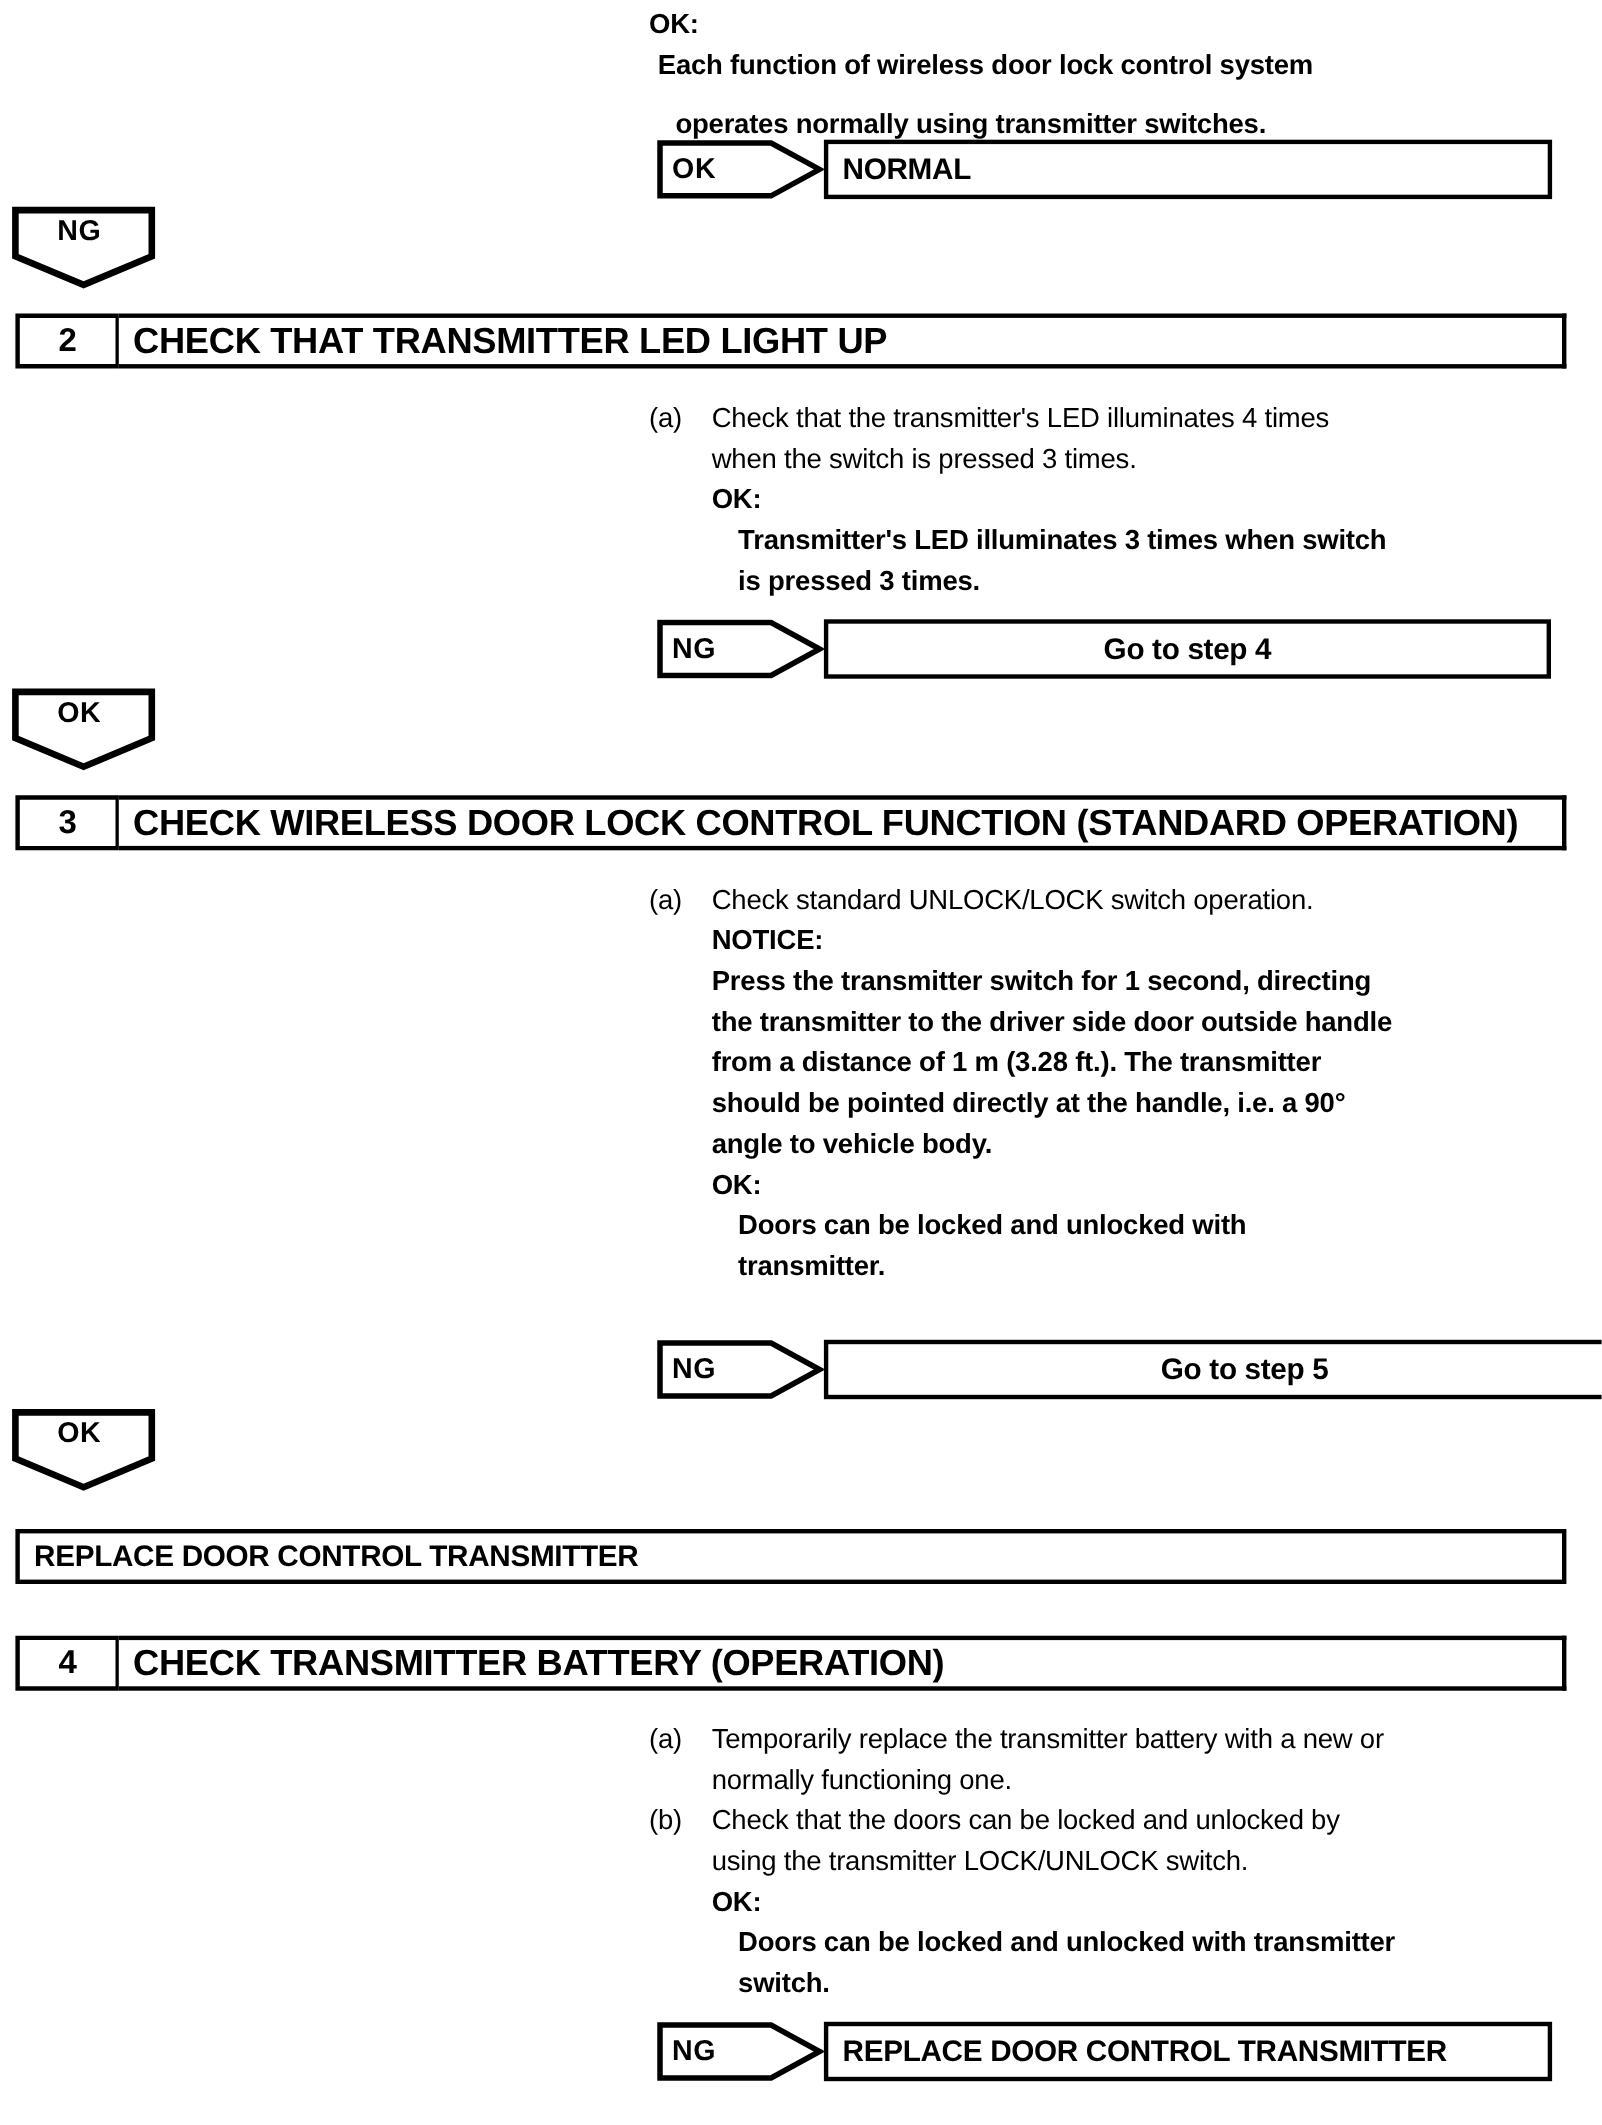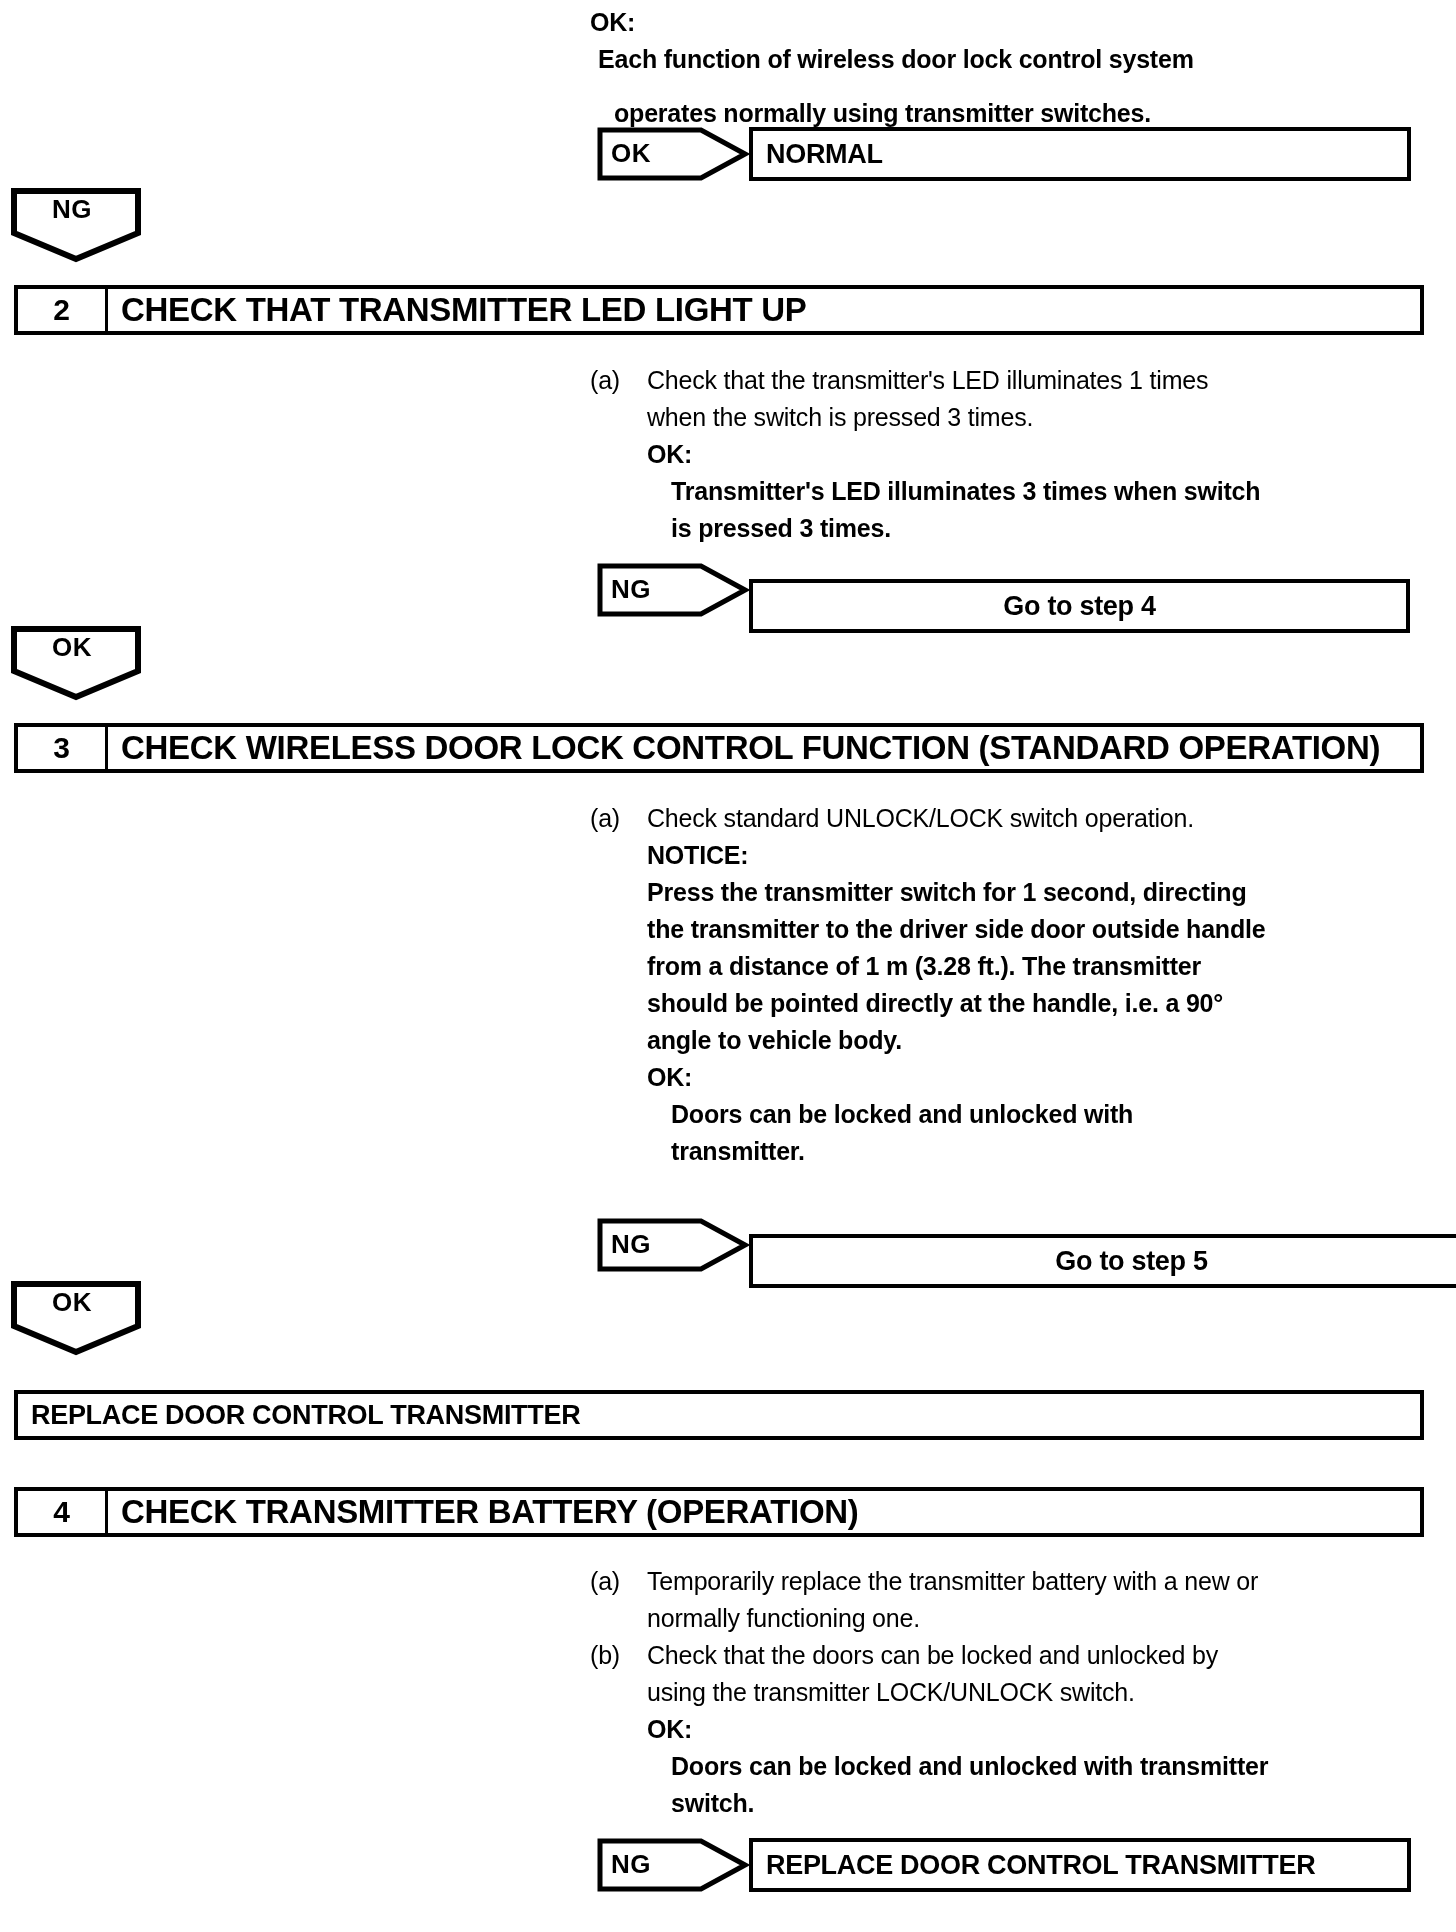--- a/index.html
+++ b/index.html
@@ -151,21 +151,21 @@
     border: 4px solid #000;
     height: 54px;
     display: flex;
     align-items: center;
     font-size: 27px;
     font-weight: bold;
     letter-spacing: -0.3px;
     white-space: nowrap;
   }
   .result-box.left-align { padding-left: 13px; justify-content: flex-start; }
-  .result-box.center-align { justify-content: center; margin-top: 16px; }
+  .result-box.center-align { justify-content: center; }
 </style>
 </head>
 <body>
 
 <div class="page">
 
   <div class="body-block" style="top:4px;">
     <div class="lbl-bold" style="margin-left:0;">OK:</div>
     <div class="val-bold" style="margin-left:8px;">Each function of wireless door lock control system</div>
     <div class="val-bold" style="margin-left:24px;margin-top:17px;">operates normally using transmitter switches.</div>
@@ -191,21 +191,21 @@
   </div>
 
   <div class="step-header" style="top:285px;">
     <div class="step-num">2</div>
     <div class="step-title">CHECK THAT TRANSMITTER LED LIGHT UP</div>
   </div>
 
   <div class="body-block" style="top:362px;">
     <div class="item-row">
       <span class="item-marker">(a)</span>
-      <span class="item-text">Check that the transmitter's LED illuminates 1 times</span>
+      <span class="item-text">Check that the transmitter's LED illuminates 4 times</span>
     </div>
     <div class="item-row">
       <span class="item-marker"></span>
       <span class="item-text">when the switch is pressed 3 times.</span>
     </div>
     <div class="lbl-bold">OK:</div>
     <div class="val-bold">Transmitter's LED illuminates 3 times when switch</div>
     <div class="val-bold">is pressed 3 times.</div>
   </div>
 

